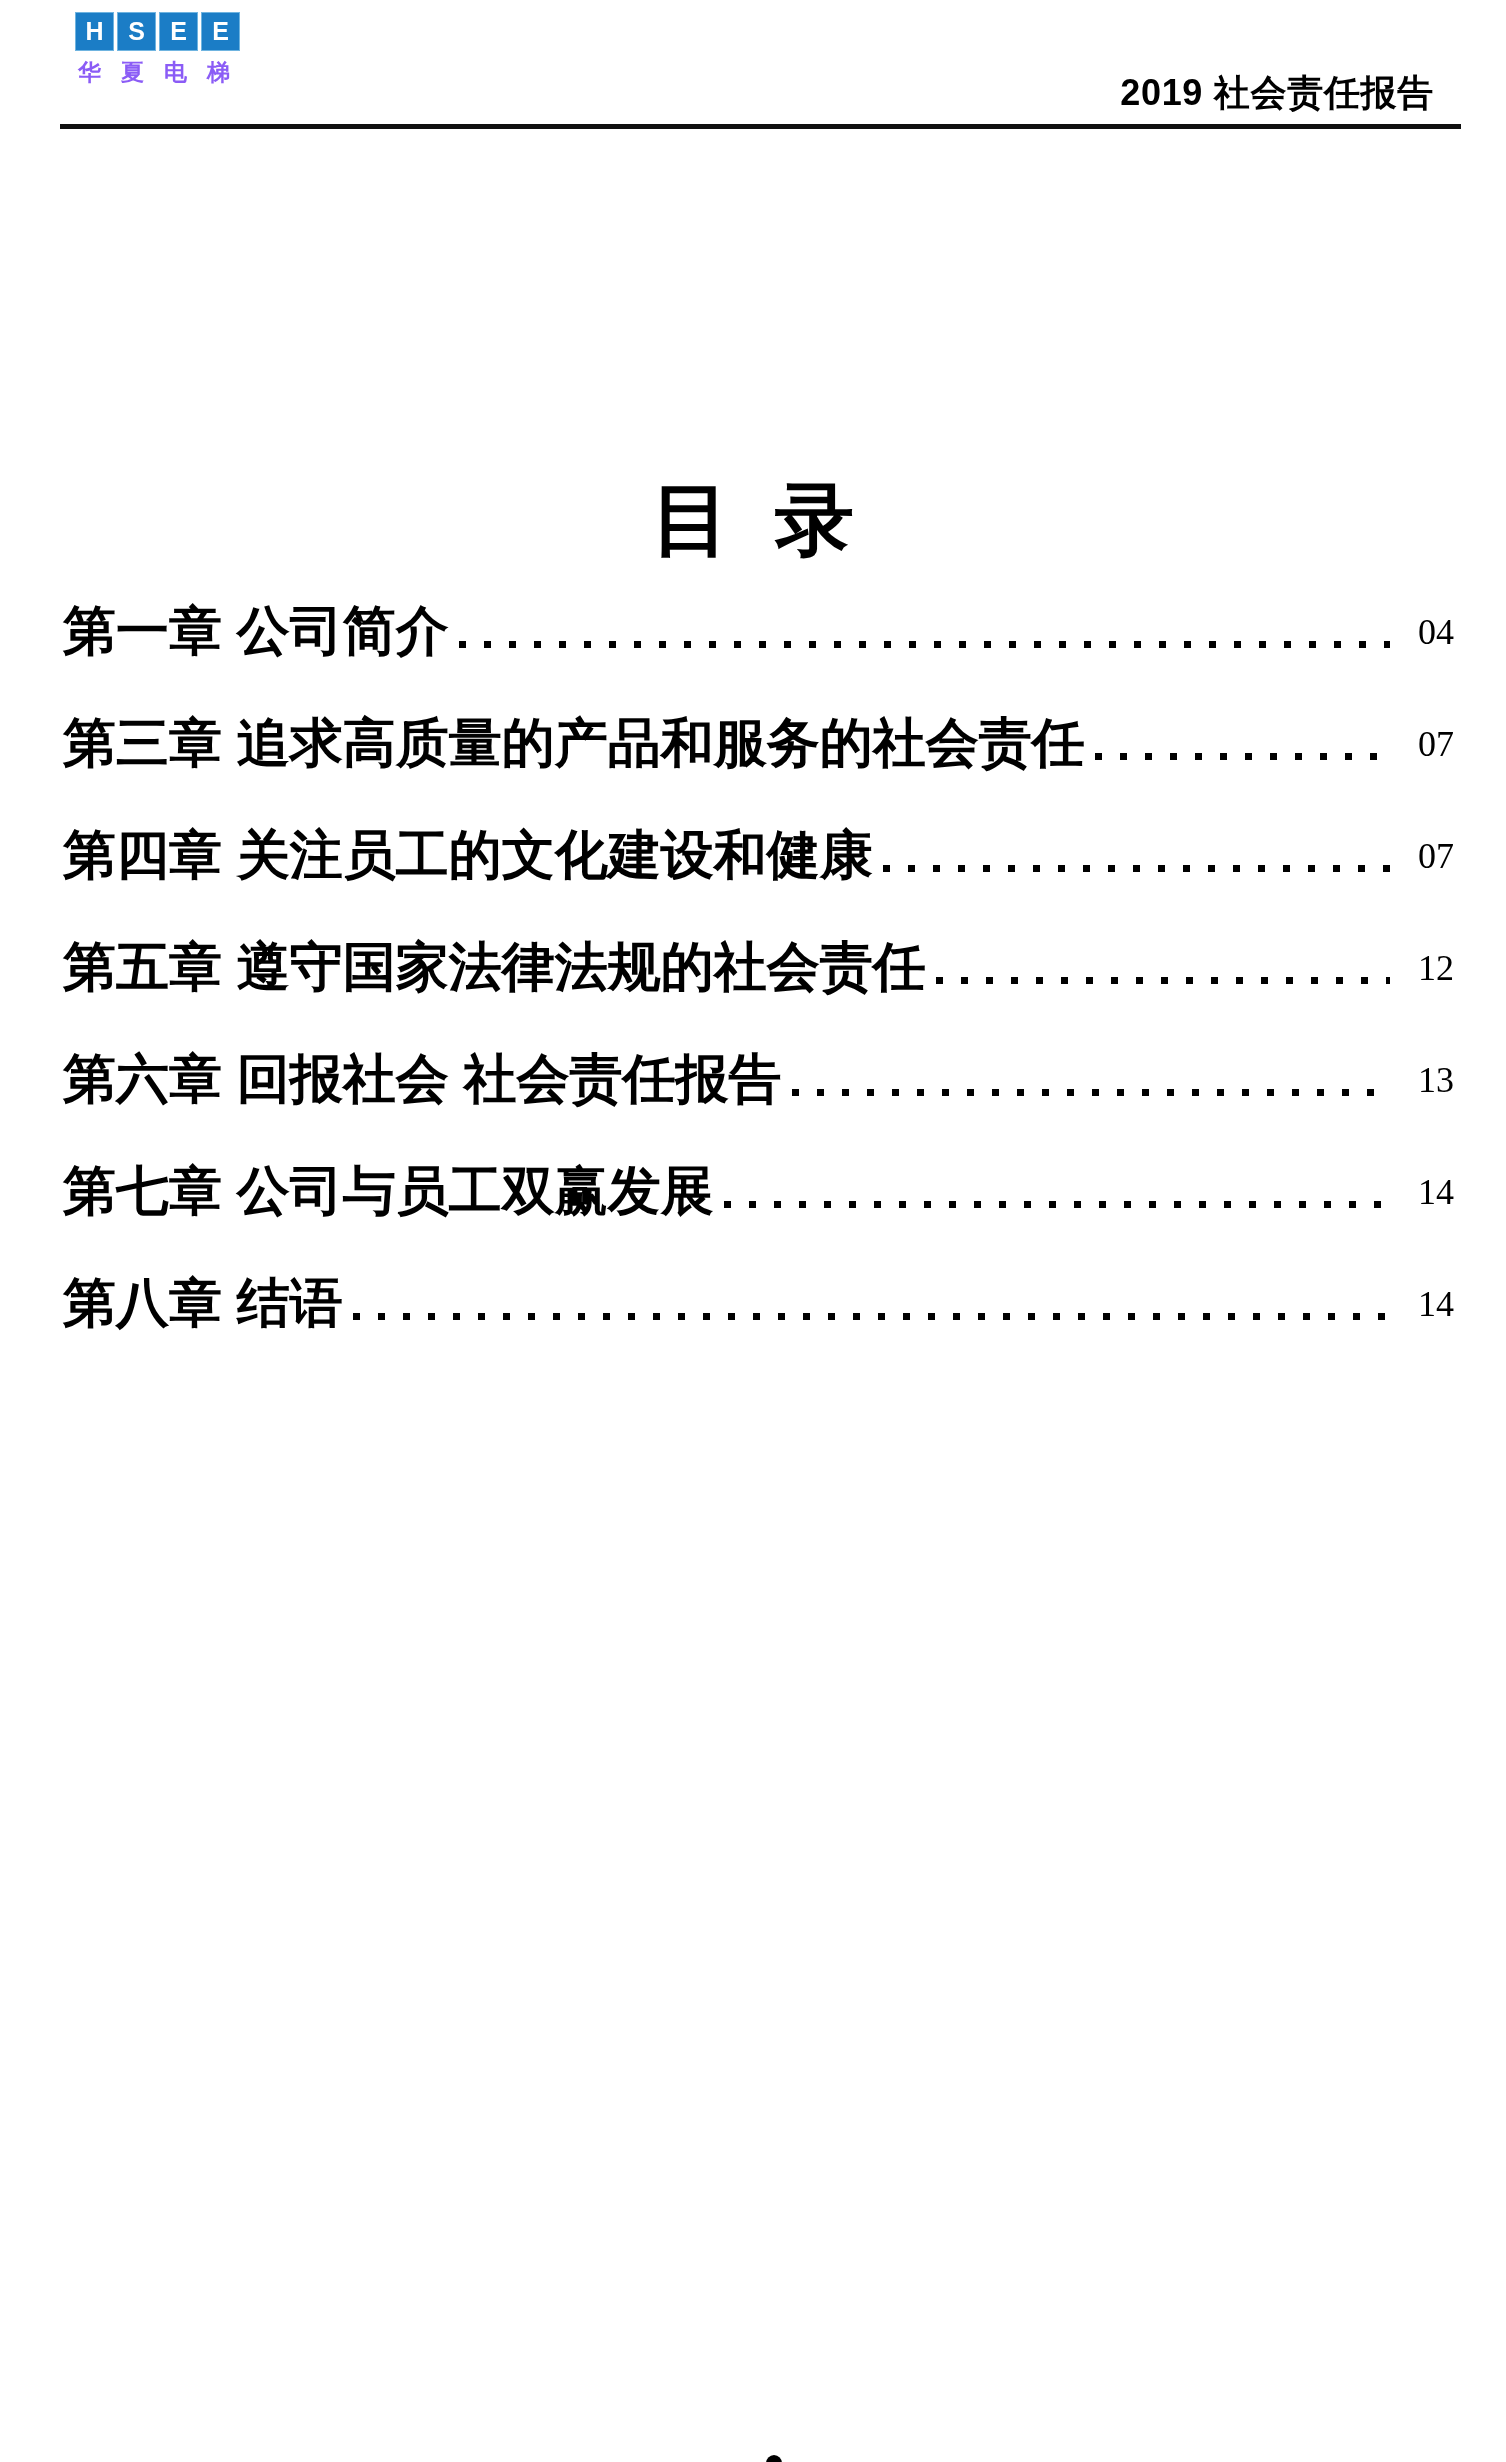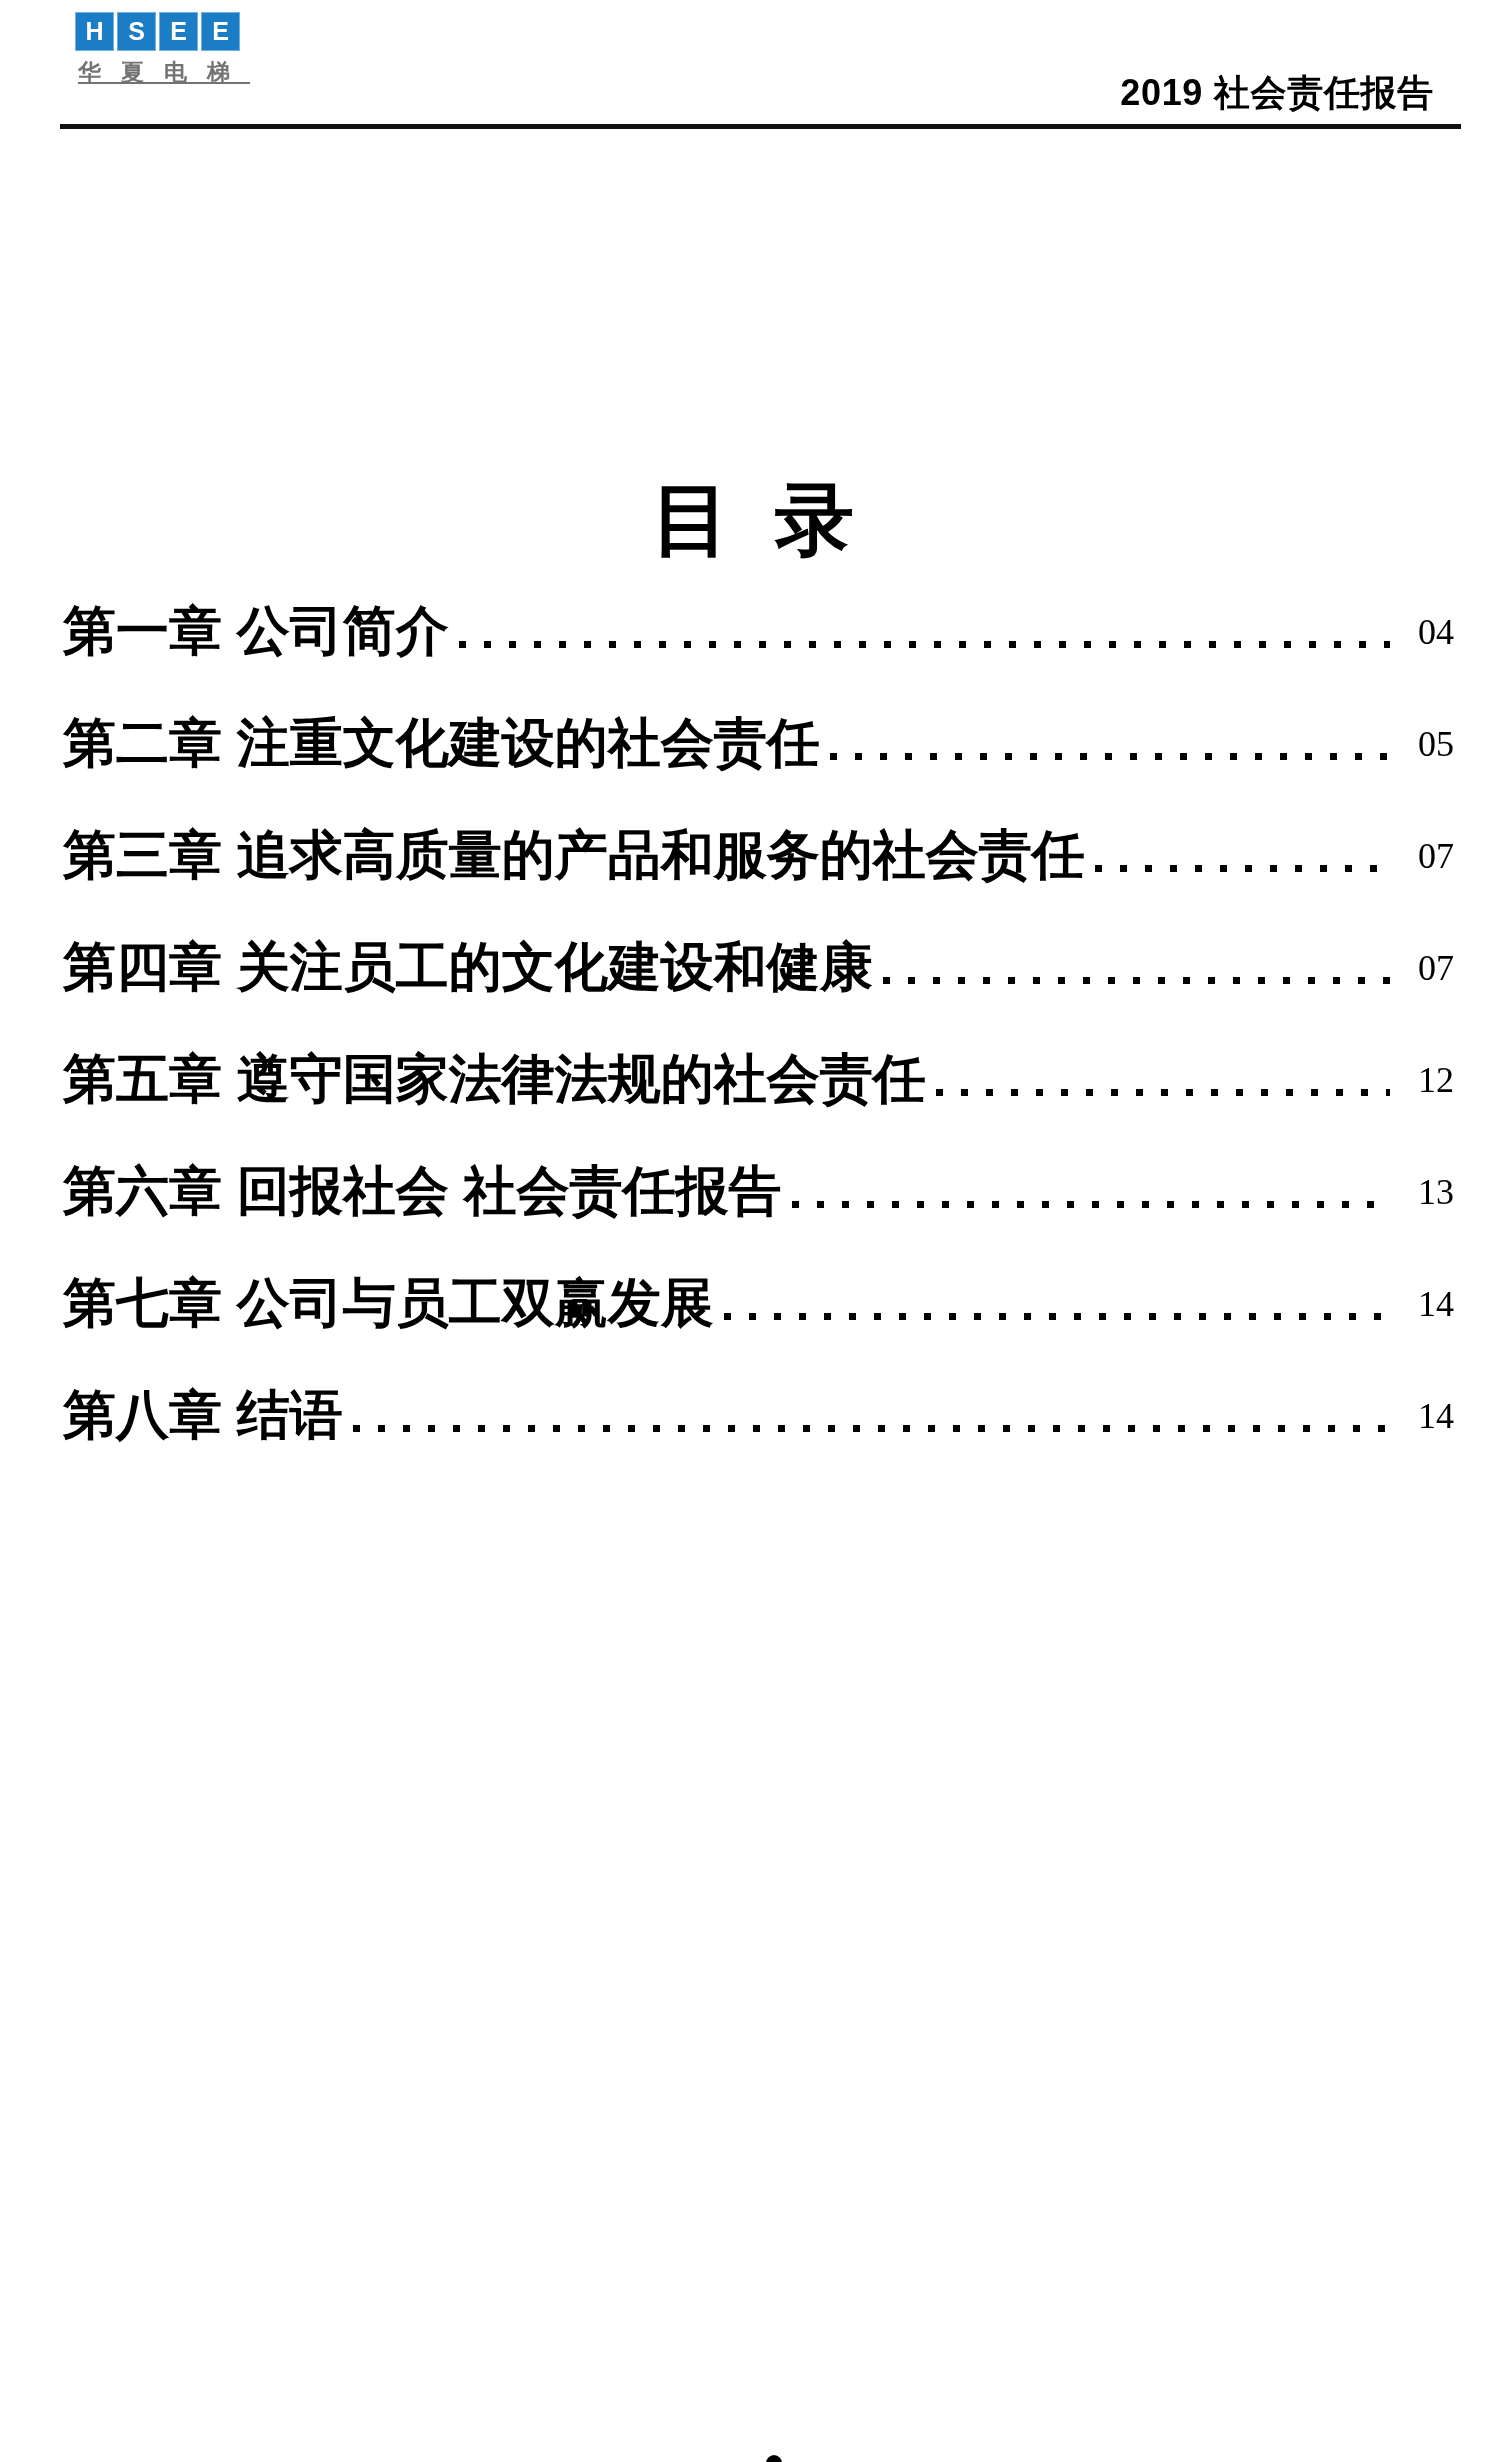--- a/index.html
+++ b/index.html
@@ -81,41 +81,36 @@
 
 <div class="page">
 
   <div class="logo">
     <div class="logo-squares">
         <div class="logo-sq" style="background: rgb(27, 125, 198); color: rgb(255, 255, 255);">H</div>
         <div class="logo-sq" style="background: rgb(27, 125, 198); color: rgb(255, 255, 255);">S</div>
         <div class="logo-sq" style="background: rgb(27, 125, 198); color: rgb(255, 255, 255);">E</div>
         <div class="logo-sq" style="background: rgb(27, 125, 198); color: rgb(255, 255, 255);">E</div>
       </div>
-    <div class="logo-cn" style="color: #737373; text-decoration: underline;">华夏电梯</div>
+    <div class="logo-cn" style="color: #8b5cf6;">华夏电梯</div>
   </div>
 
   <div class="report-title">2019 社会责任报告</div>
 
   <div class="header-rule"></div>
 
   <div class="doc-title">目 录</div>
 
   <div class="toc">
     <div class="toc-row">
       <span class="toc-label">第一章 公司简介</span>
       <span class="toc-leader"></span>
       <span class="toc-page">04</span>
     </div>
 
-    <div class="toc-row">
-      <span class="toc-label">第二章 注重文化建设的社会责任</span>
-      <span class="toc-leader"></span>
-      <span class="toc-page">05</span>
-    </div>
 
     <div class="toc-row">
       <span class="toc-label">第三章 追求高质量的产品和服务的社会责任</span>
       <span class="toc-leader"></span>
       <span class="toc-page">07</span>
     </div>
 
     <div class="toc-row">
       <span class="toc-label">第四章 关注员工的文化建设和健康</span>
       <span class="toc-leader"></span>

